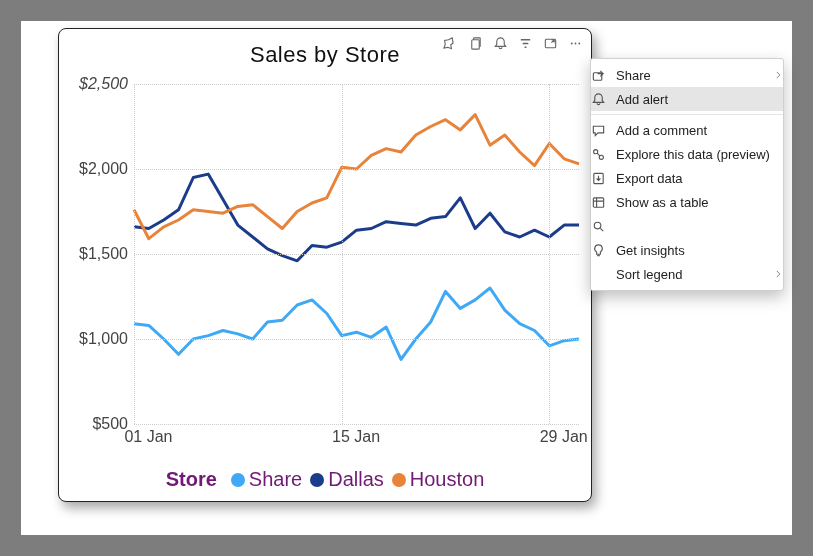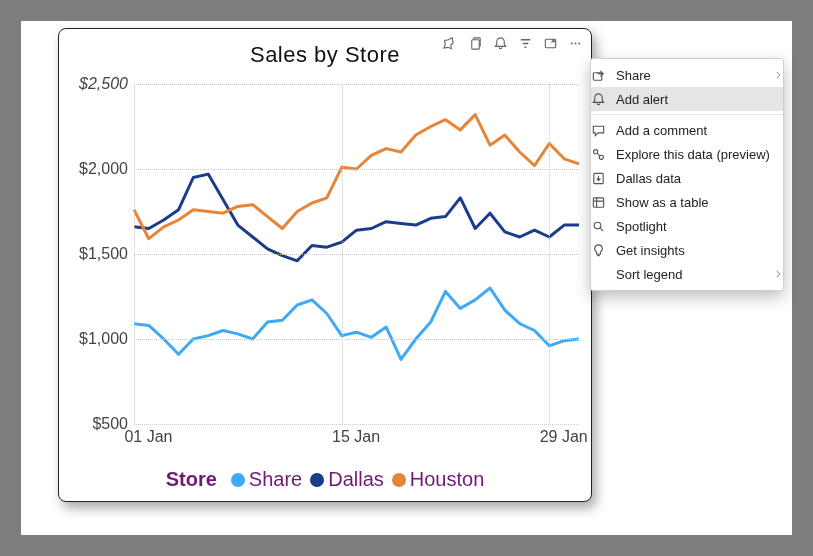--- a/index.html
+++ b/index.html
@@ -269,39 +269,38 @@
         </span>
         <span class="mi-label">Explore this data (preview)</span>
       </div>
       <div class="menu-item">
         <span class="mi-icon">
           <svg viewBox="0 0 16 16" fill="none" stroke="currentColor" stroke-width="1.2">
             <rect x="3" y="2.5" width="10" height="11" rx="1"></rect>
             <path d="M8 5v5M6 8l2 2 2-2"></path>
           </svg>
         </span>
-        <span class="mi-label">Dallas data</span>
+        <span class="mi-label">Export data</span>
       </div>
       <div class="menu-item">
         <span class="mi-icon">
           <svg viewBox="0 0 16 16" fill="none" stroke="currentColor" stroke-width="1.2">
             <rect x="2.5" y="3" width="11" height="10" rx="1"></rect>
             <path d="M2.5 6.5h11M6 3v10"></path>
           </svg>
         </span>
         <span class="mi-label">Show as a table</span>
       </div>
       <div class="menu-item">
         <span class="mi-icon">
           <svg viewBox="0 0 16 16" fill="none" stroke="currentColor" stroke-width="1.2">
             <circle cx="7" cy="7" r="3.5"></circle>
             <path d="M10 10l3 3"></path>
           </svg>
         </span>
-        <span class="mi-label">Spotlight</span>
       </div>
       <div class="menu-item">
         <span class="mi-icon">
           <svg viewBox="0 0 16 16" fill="none" stroke="currentColor" stroke-width="1.2">
             <path d="M8 2a4 4 0 0 0-2 7.5V12h4V9.5A4 4 0 0 0 8 2z"></path>
             <path d="M6.5 13.5h3"></path>
           </svg>
         </span>
         <span class="mi-label">Get insights</span>
       </div>

